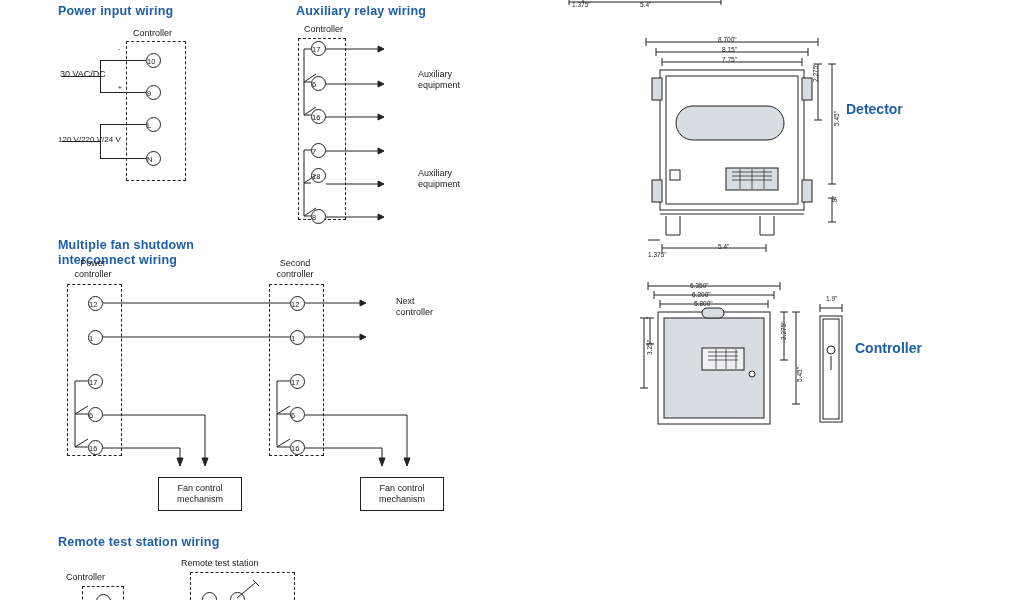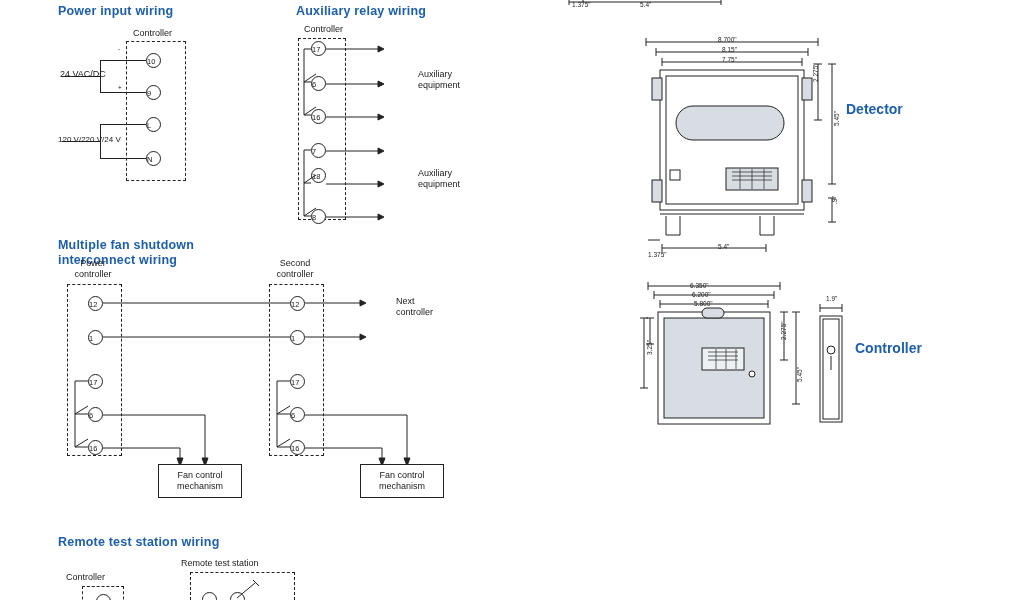--- a/index.html
+++ b/index.html
@@ -23,20 +23,21 @@
   .dash-box {
     border:1px dashed #222;
     position:absolute;
     box-sizing:border-box;
   }
   .solid-box {
     border:1px solid #222;
     position:absolute;
     box-sizing:border-box;
     background:#fff;
+    margin-top:13px;
   }
   .term {
     position:absolute;
     width:15px; height:15px;
     border:1px solid #222;
     border-radius:50%;
     background:#fff;
     font-size:7.5px;
     line-height:15px;
     box-sizing:border-box;
@@ -59,21 +60,21 @@
 <div class="term" style="left:146px; top:117px;">L</div>
 <div class="term" style="left:146px; top:151px;">N</div>
 
 <div class="hline" style="left:100px; top:60px; width:46px;"></div>
 <div class="hline" style="left:100px; top:92px; width:46px;"></div>
 <div class="vline" style="left:100px; top:60px; height:32px;"></div>
 <div class="hline" style="left:62px; top:76px; width:38px;"></div>
 
 <div class="abs tiny" style="left:118px; top:45px;">-</div>
 <div class="abs tiny" style="left:118px; top:84px;">+</div>
-<div class="abs lbl" style="left:60px; top:69px;">24 VAC/DC</div>
+<div class="abs lbl" style="left:60px; top:69px;">30 VAC/DC</div>
 
 <div class="hline" style="left:100px; top:124px; width:46px;"></div>
 <div class="hline" style="left:100px; top:158px; width:46px;"></div>
 <div class="vline" style="left:100px; top:124px; height:34px;"></div>
 <div class="hline" style="left:62px; top:141px; width:38px;"></div>
 <div class="abs lbl" style="left:58px; top:134px; width:76px; font-size:8px;">120 V/220 V/24 V</div>
 
 <div class="abs sec-title" style="left:296px; top:4px;">Auxiliary relay wiring</div>
 
 <div class="abs lbl" style="left:304px; top:24px;">Controller</div>

